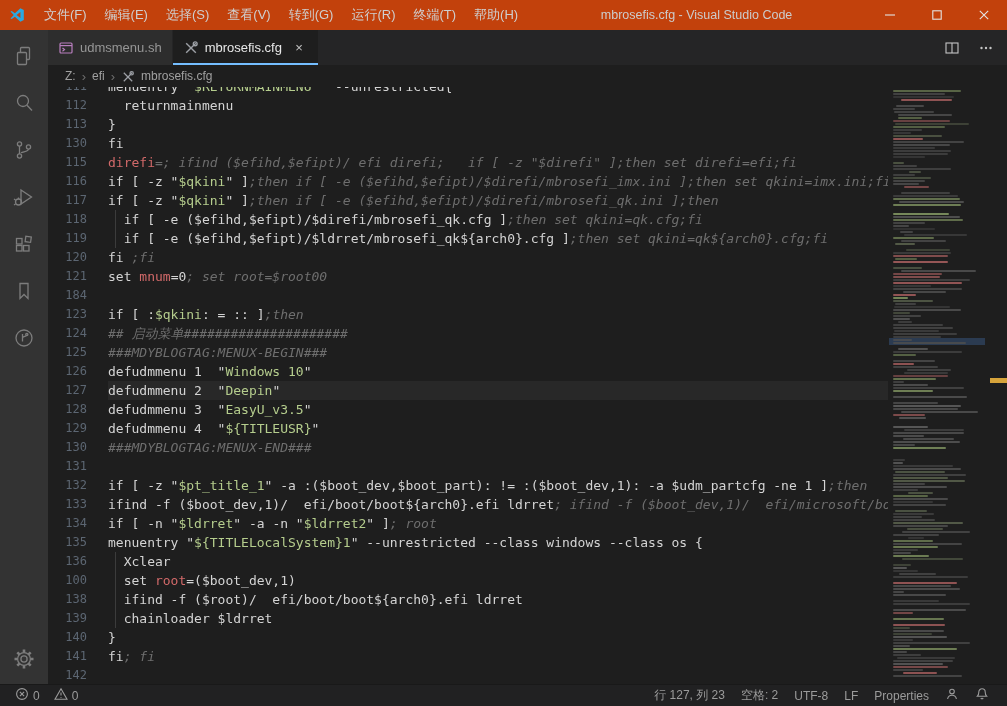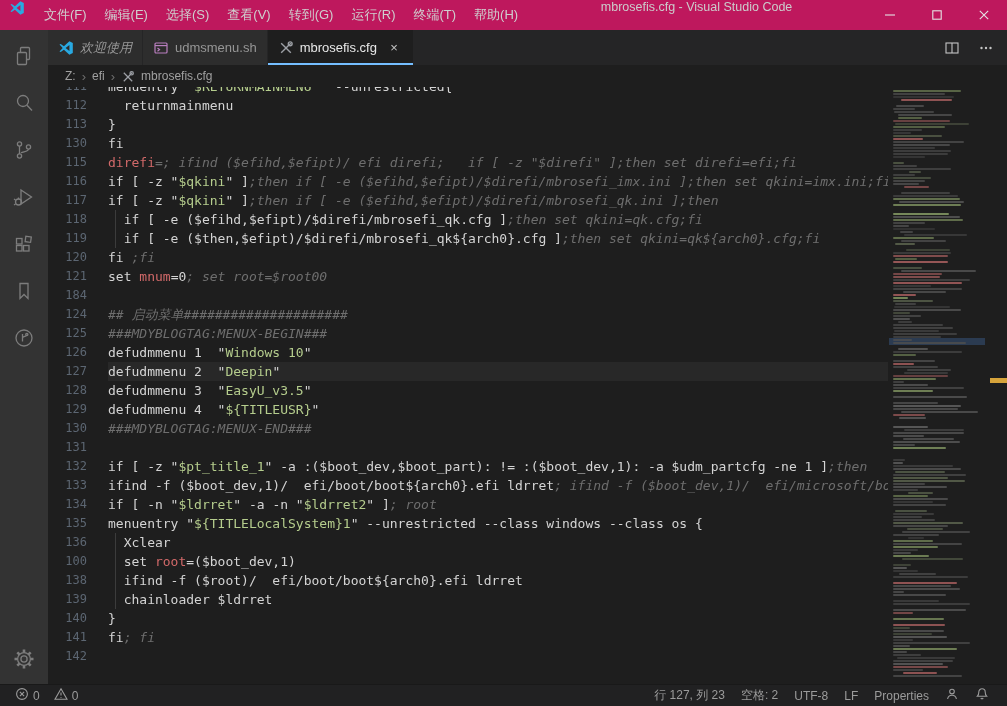--- a/index.html
+++ b/index.html
@@ -3,21 +3,21 @@
 <meta charset="utf-8">
 <style>
   * { margin:0; padding:0; box-sizing:border-box; }
   html,body { background:#000; }
   .window{
     width:1007px; height:706px; position:relative; overflow:hidden;
     background:#1e1e1e; font-family:"Liberation Sans", sans-serif;
     display:flex; flex-direction:column; color:#cccccc;
   }
   
-  .titlebar{ height:30px; background:#be185d; display:flex; align-items:flex-start; flex:none; }
+  .titlebar{ height:30px; background:#c2410c; display:flex; align-items:center; flex:none; }
   .tb-logo{ width:16px; height:16px; margin:0 10px 0 9px; flex:none; display:flex; }
   .menubar{ display:flex; align-items:center; height:100%; }
   .menu-item{ padding:0 9px; font-size:13px; color:#cfcfcf; line-height:30px; cursor:default; }
   .tb-title{ flex:1; text-align:center; font-size:12.5px; color:#cccccc; white-space:nowrap; overflow:hidden; }
   .wincontrols{ display:flex; height:100%; flex:none; }
   .winbtn{ width:47px; height:100%; display:flex; align-items:center; justify-content:center; }
   .winbtn svg{ stroke:#e4e4e4; }
   
   .main{ flex:1; display:flex; min-height:0; }
   .activitybar{ width:48px; background:#333333; display:flex; flex-direction:column; align-items:center; flex:none; padding-top:4px; }
@@ -167,28 +167,20 @@
               <g stroke-width="2.6">
                 <path d="M12 2.5v3 M12 18.5v3 M2.5 12h3 M18.5 12h3 M5.3 5.3l2.1 2.1 M16.6 16.6l2.1 2.1 M18.7 5.3l-2.1 2.1 M7.4 16.6l-2.1 2.1"></path>
               </g>
             </svg></span>
         </div>
       </div>
 
     <div class="editorgroup">
       <div class="tabbar">
         <div class="tabs">
-            <div class="tab preview">
-              <span class="ticon">
-                <svg width="16" height="16" viewBox="0 0 16 16" xmlns="http://www.w3.org/2000/svg">
-                  <path fill="#29a9e1" fill-rule="evenodd" d="M11.4 1.2 L5.9 6.3 L2.7 3.9 L1.5 4.5 L4.7 8 L1.5 11.5 L2.7 12.1 L5.9 9.7 L11.4 14.8 L14.8 13.1 V2.9 Z M11.4 5 V11 L7.6 8 Z"></path>
-                </svg>
-              </span>
-              <span class="tlabel">欢迎使用</span>
-            </div>
             <div class="tab">
               <span class="ticon">
                 <svg width="16" height="16" viewBox="0 0 16 16" xmlns="http://www.w3.org/2000/svg">
                   <g stroke="#b97fbf" stroke-width="1.2" fill="none">
                     <rect x="2" y="3" width="12" height="10" rx="1"></rect>
                     <path d="M2 5.6h12"></path>
                     <path d="M4.5 8l2 1.6-2 1.6"></path>
                   </g>
                 </svg>
               </span>
@@ -250,24 +242,25 @@
         <div class="codescroll">
           <div class="codelines">
               <div class="row"><span class="ln">111</span><span class="ct"><span class="tok-pl">menuentry "</span><span class="tok-str">$RETURNMAINMENU</span><span class="tok-pl">"  --unrestricted{</span></span></div>
               <div class="row"><span class="ln">112</span><span class="ct"><span class="tok-pl">  returnmainmenu</span></span></div>
               <div class="row"><span class="ln">113</span><span class="ct"><span class="tok-pl">}</span></span></div>
               <div class="row"><span class="ln">130</span><span class="ct"><span class="tok-pl">fi</span></span></div>
               <div class="row"><span class="ln">115</span><span class="ct"><span class="tok-var">direfi</span><span class="tok-cm">=; ifind ($efihd,$efipt)/ efi direfi;   if [ -z "$direfi" ];then set direfi=efi;fi</span></span></div>
               <div class="row"><span class="ln">116</span><span class="ct"><span class="tok-pl">if [ -z "</span><span class="tok-str">$qkini</span><span class="tok-pl">" ]</span><span class="tok-cm">;then if [ -e ($efihd,$efipt)/$direfi/mbrosefi_imx.ini ];then set qkini=imx.ini;fi</span></span></div>
               <div class="row"><span class="ln">117</span><span class="ct"><span class="tok-pl">if [ -z "</span><span class="tok-str">$qkini</span><span class="tok-pl">" ]</span><span class="tok-cm">;then if [ -e ($efihd,$efipt)/$direfi/mbrosefi_qk.ini ];then</span></span></div>
               <div class="row guide"><span class="ln">118</span><span class="ct"><span class="tok-pl">  if [ -e ($efihd,$efipt)/$direfi/mbrosefi_qk.cfg ]</span><span class="tok-cm">;then set qkini=qk.cfg;fi</span></span></div>
-              <div class="row guide"><span class="ln">119</span><span class="ct"><span class="tok-pl">  if [ -e ($then,$efipt)/$direfi/mbrosefi_qk${arch0}.cfg ]</span><span class="tok-cm">;then set qkini=qk${arch0}.cfg;fi</span></span></div>
+              <div class="row guide"><span class="ln">119</span><span class="ct"><span class="tok-pl">  if [ -e ($efihd,$efipt)/$ldrret/mbrosefi_qk${arch0}.cfg ]</span><span class="tok-cm">;then set qkini=qk${arch0}.cfg;fi</span></span></div>
               <div class="row"><span class="ln">120</span><span class="ct"><span class="tok-pl">fi </span><span class="tok-cm">;fi</span></span></div>
               <div class="row"><span class="ln">121</span><span class="ct"><span class="tok-pl">set </span><span class="tok-var">mnum</span><span class="tok-pl">=0</span><span class="tok-cm">; set root=$root00</span></span></div>
               <div class="row"><span class="ln">184</span><span class="ct"></span></div>
+              <div class="row"><span class="ln">123</span><span class="ct"><span class="tok-pl">if [ :</span><span class="tok-str">$qkini</span><span class="tok-pl">: = :: ]</span><span class="tok-cm">;then</span></span></div>
               <div class="row"><span class="ln">124</span><span class="ct"><span class="tok-cm">## 启动菜单#####################</span></span></div>
               <div class="row"><span class="ln">125</span><span class="ct"><span class="tok-cm">###MDYBLOGTAG:MENUX-BEGIN###</span></span></div>
               <div class="row"><span class="ln">126</span><span class="ct"><span class="tok-pl">defudmmenu 1  "</span><span class="tok-str">Windows 10</span><span class="tok-pl">"</span></span></div>
               <div class="row current"><span class="ln">127</span><span class="ct"><span class="tok-pl">defudmmenu 2  "</span><span class="tok-str">Deepin</span><span class="tok-pl">"</span></span></div>
               <div class="row"><span class="ln">128</span><span class="ct"><span class="tok-pl">defudmmenu 3  "</span><span class="tok-str">EasyU_v3.5</span><span class="tok-pl">"</span></span></div>
               <div class="row"><span class="ln">129</span><span class="ct"><span class="tok-pl">defudmmenu 4  "</span><span class="tok-str">${TITLEUSR}</span><span class="tok-pl">"</span></span></div>
               <div class="row"><span class="ln">130</span><span class="ct"><span class="tok-cm">###MDYBLOGTAG:MENUX-END###</span></span></div>
               <div class="row"><span class="ln">131</span><span class="ct"></span></div>
               <div class="row"><span class="ln">132</span><span class="ct"><span class="tok-pl">if [ -z "</span><span class="tok-str">$pt_title_1</span><span class="tok-pl">" -a :($boot_dev,$boot_part): != :($boot_dev,1): -a $udm_partcfg -ne 1 ]</span><span class="tok-cm">;then</span></span></div>
               <div class="row"><span class="ln">133</span><span class="ct"><span class="tok-pl">ifind -f ($boot_dev,1)/  efi/boot/boot${arch0}.efi ldrret</span><span class="tok-cm">; ifind -f ($boot_dev,1)/  efi/microsoft/bo</span></span></div>

